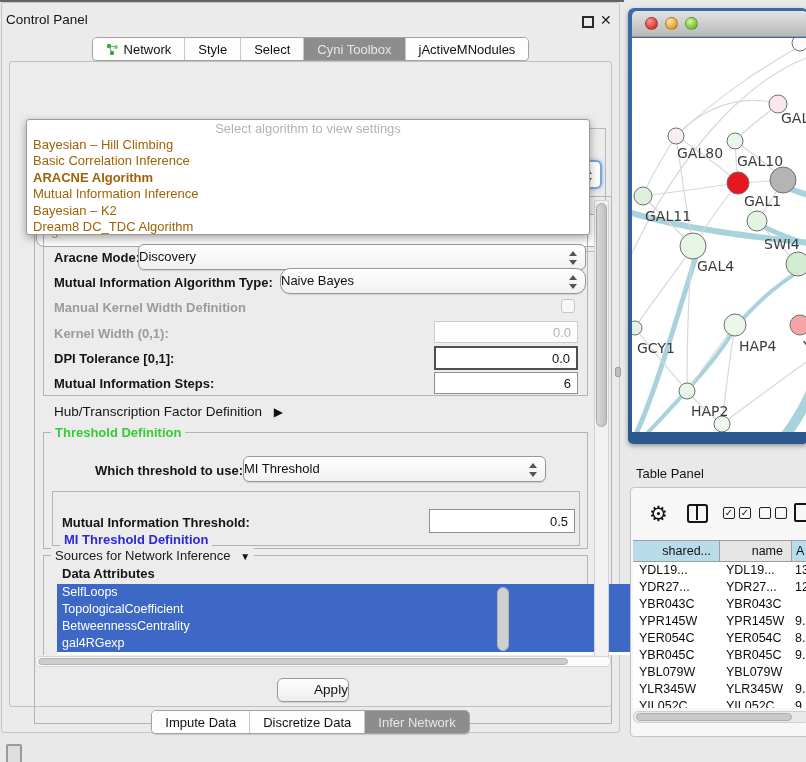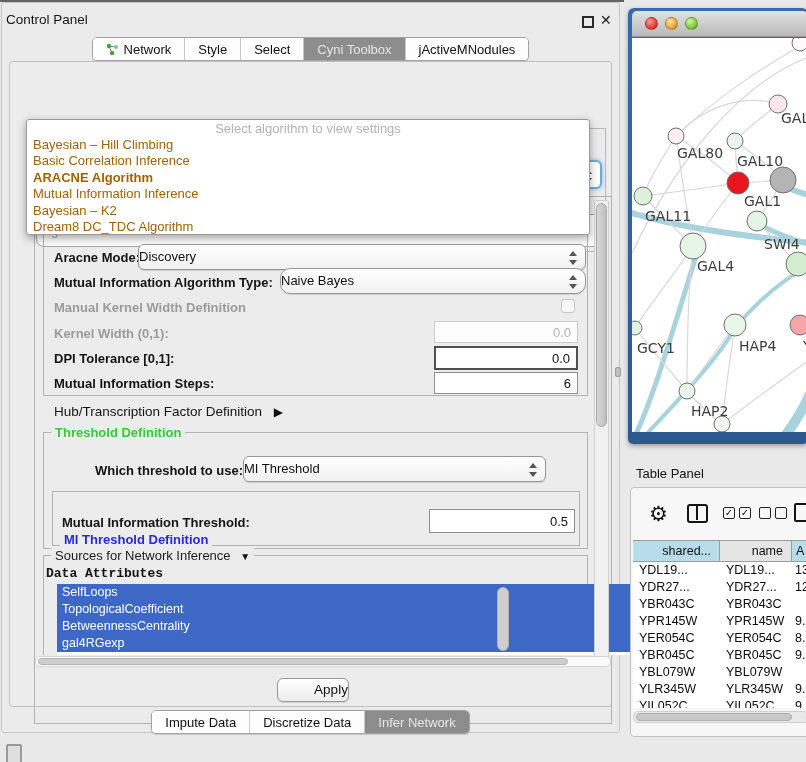--- a/index.html
+++ b/index.html
@@ -230,21 +230,21 @@
       <div class="groupbox-title t-blue" style="left:50px; top:422px; color:#2a28d7;margin-top:48px;">MI Threshold Definition</div>
 
       <div class="flabel" style="left:52px; top:453px;">Mutual Information Threshold:</div>
       <input class="tfield" style="left: 419px; top: 447px; width: 146px; height: 24px;" readonly="" value="0.5">
 
       <div class="groupbox" style="left:33px; top:493px; width:545px; height:100px; border-bottom:none;"></div>
       <div class="groupbox-title t-black" style="left:41px; top:486px;">
         <span>Sources for Network Inference</span>
         <span class="tri-down" style="margin-left:6px;">▼</span>
       </div>
-      <div class="flabel" style="left:36px; top:504px;font-family:Liberation Mono, monospace;">Data Attributes</div>
+      <div class="flabel" style="left:52px; top:504px;">Data Attributes</div>
       <div id="attr-list" style="top:522px;">
           <div class="attr-item" style="background: rgb(62, 104, 198);">SelfLoops</div>
           <div class="attr-item" style="background: rgb(62, 104, 198);">TopologicalCoefficient</div>
           <div class="attr-item" style="background: rgb(62, 104, 198);">BetweennessCentrality</div>
           <div class="attr-item" style="background: rgb(62, 104, 198);">gal4RGexp</div>
         </div>
       <div id="attr-scroll" style="top:525px;"></div>
 
       <div id="v-scroll-track" style="top:138px; height:462px;">
         <div id="v-scroll-thumb"></div>

